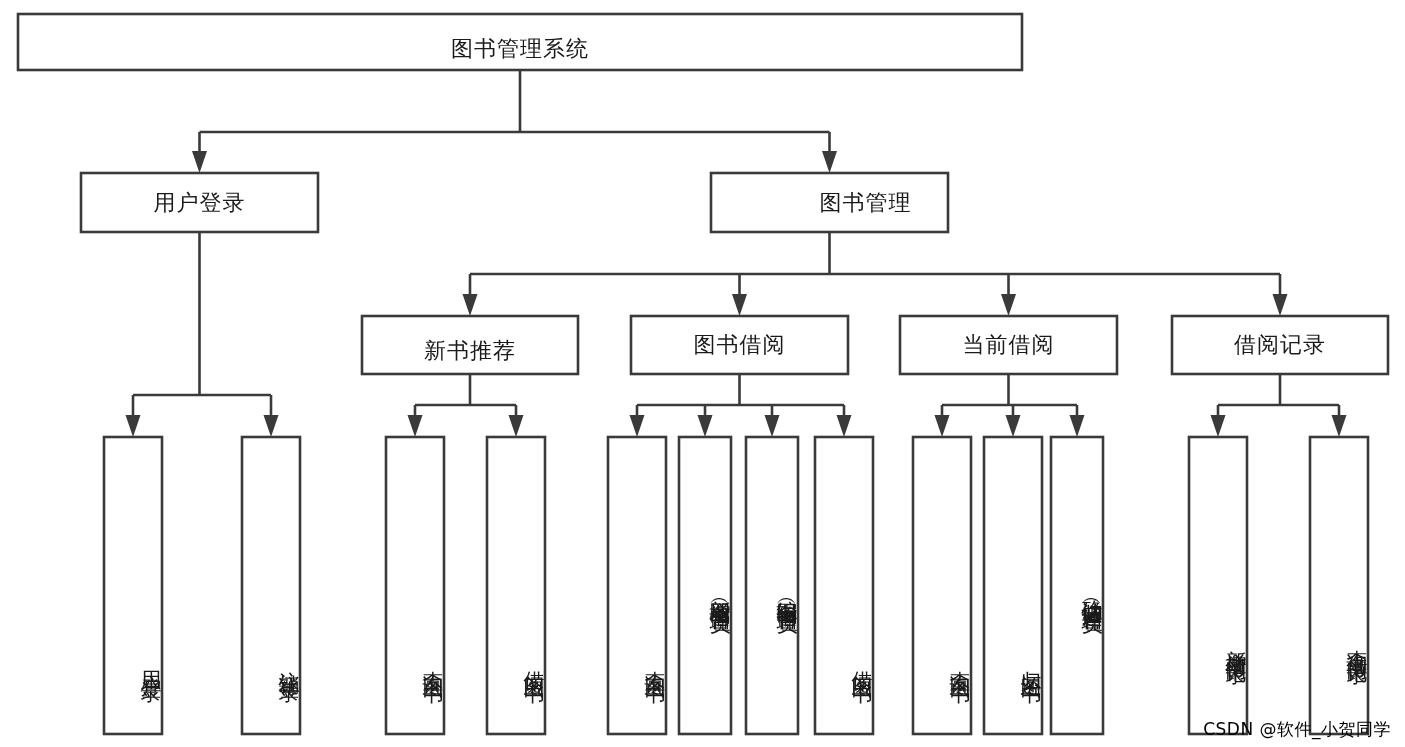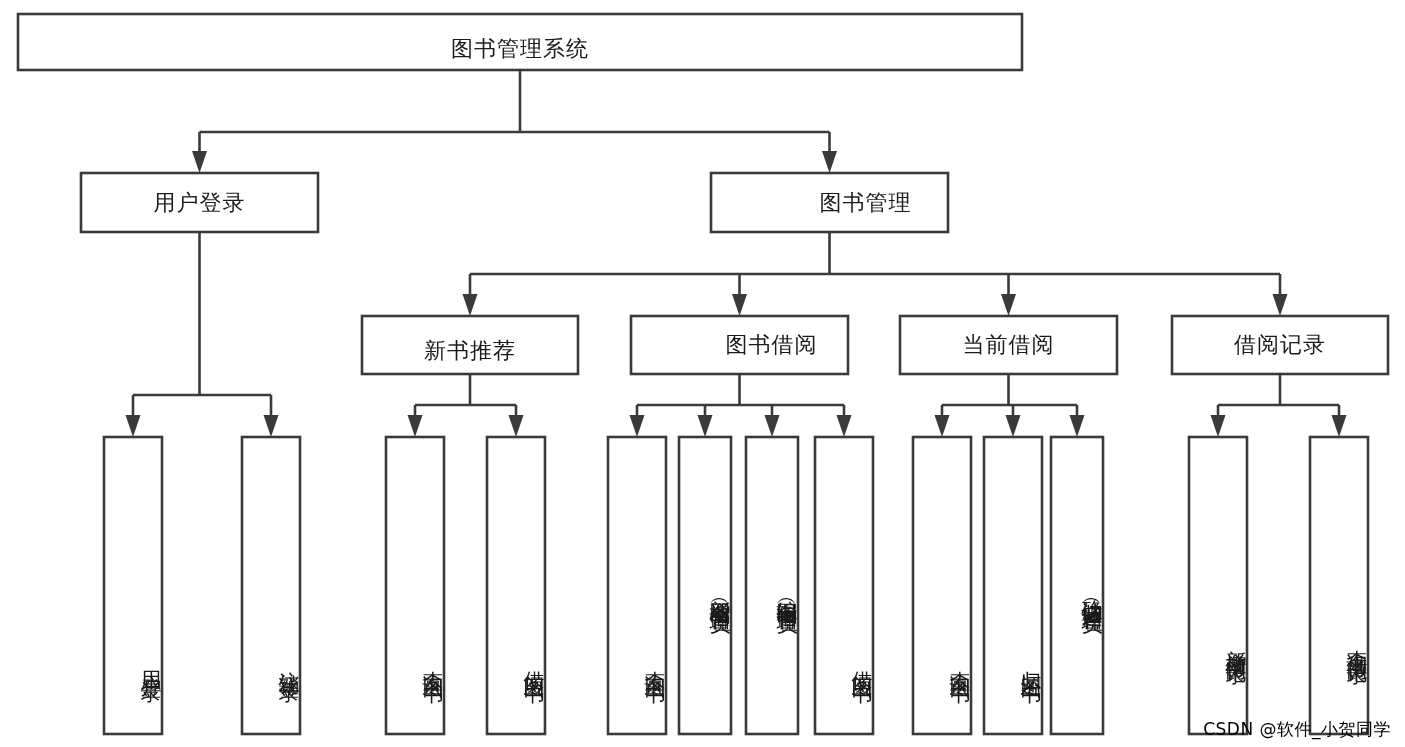--- a/index.html
+++ b/index.html
@@ -159,21 +159,21 @@
         <rect class="node-rect" x="1051" y="437" width="52" height="297"></rect>
         <rect class="node-rect" x="1189" y="437" width="58" height="297"></rect>
         <rect class="node-rect" x="1310" y="437" width="58" height="297"></rect>
       </g>
     </svg>
   <div id="label-layer">
       <div class="hlabel-wrap" style="left: 18px; top: 14px; width: 1004px; height: 56px; margin-top: 7px;">图书管理系统</div>
       <div class="hlabel-wrap" style="left: 81px; top: 173px; width: 237px; height: 59px;">用户登录</div>
       <div class="hlabel-wrap" style="left: 711px; top: 173px; width: 237px; height: 59px; margin-left: 36px;">图书管理</div>
       <div class="hlabel-wrap" style="left: 362px; top: 316px; width: 216px; height: 70px;">新书推荐</div>
-      <div class="hlabel-wrap" style="left: 631px; top: 316px; width: 217px; height: 58px; padding-left: 32px;">图书借阅</div>
+      <div class="hlabel-wrap" style="left: 631px; top: 316px; width: 217px; height: 58px;">图书借阅</div>
       <div class="hlabel-wrap" style="left: 900px; top: 316px; width: 217px; height: 58px; border-radius: 18px;">当前借阅</div>
       <div class="hlabel-wrap" style="left: 1172px; top: 316px; width: 216px; height: 58px;">借阅记录</div>
       <div class="vlabel-wrap" style="left: 104px; top: 437px; width: 58px; height: 297px; padding-top: 76px; letter-spacing: 4px;">用户登录</div>
       <div class="vlabel-wrap" style="left: 242px; top: 437px; width: 58px; height: 297px; padding-top: 76px; letter-spacing: 4px;">注销登录</div>
       <div class="vlabel-wrap" style="left: 386px; top: 437px; width: 58px; height: 297px; padding-top: 76px; letter-spacing: 4px;">查询图书</div>
       <div class="vlabel-wrap" style="left: 487px; top: 437px; width: 58px; height: 297px; padding-top: 76px; letter-spacing: 4px;">借阅图书</div>
       <div class="vlabel-wrap" style="left: 608px; top: 437px; width: 58px; height: 297px; padding-top: 76px; letter-spacing: 4px;">查询图书</div>
       <div class="vlabel-wrap" style="left: 679px; top: 437px; width: 52px; height: 297px; padding-top: 6px; font-size: 21px; letter-spacing: 2px;">新增图书（管理员）</div>
       <div class="vlabel-wrap" style="left: 746px; top: 437px; width: 52px; height: 297px; padding-top: 6px; font-size: 21px; letter-spacing: 2px;">编辑图书（管理员）</div>
       <div class="vlabel-wrap" style="left: 815px; top: 437px; width: 58px; height: 297px; padding-top: 76px; letter-spacing: 4px;">借阅图书</div>

